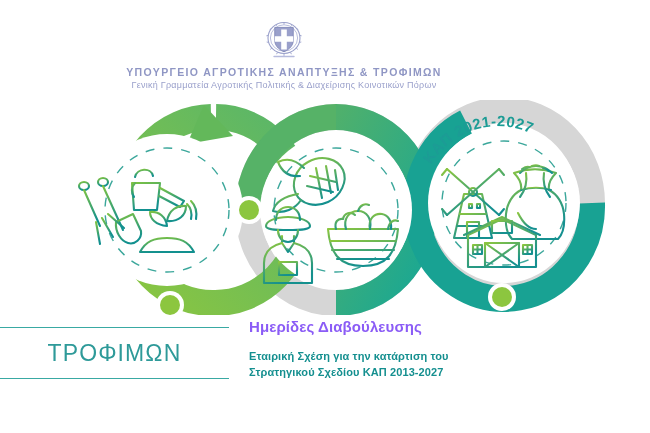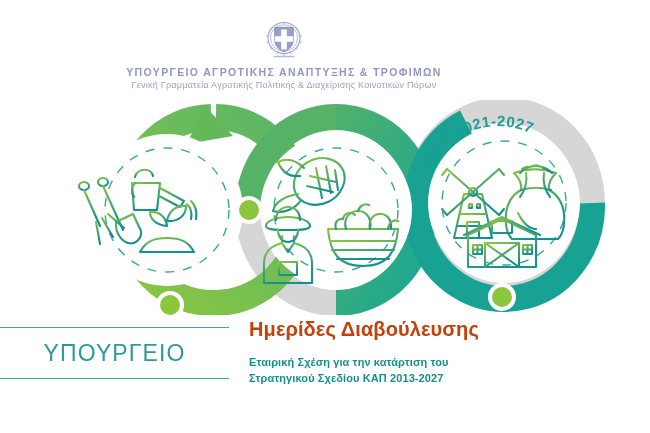--- a/index.html
+++ b/index.html
@@ -79,23 +79,23 @@
     white-space: nowrap;
   }
 
   .headlines {
     position: absolute;
     left: 249px;
     top: 318px;
     width: 400px;
   }
   .headline-1 {
-    font-size: 20px;
+    font-size: 15px;
     font-weight: bold;
-    color: #c2410c;
+    color: #8b5cf6;
     letter-spacing: 0.1px;
     margin-bottom: 14px;
     white-space: nowrap;
   }
   .headline-2 {
     font-size: 11px;
     font-weight: bold;
     color: #148f8f;
     letter-spacing: 0.1px;
     line-height: 1.42;
@@ -314,21 +314,21 @@
         </g>
       </g>
 
       <text font-family="Liberation Sans, sans-serif" font-size="15" font-weight="bold" fill="#1C9C95" letter-spacing="0.5">
         <textPath href="#kapArc" startOffset="4%">ΚΑΠ 2021-2027</textPath>
       </text>
     </svg>
   </div>
 
   <div class="invite-box">
-    <div class="invite-label">ΥΠΟΥΡΓΕΙΟ</div>
+    <div class="invite-label">ΤΡΟΦΙΜΩΝ</div>
   </div>
 
   <div class="headlines">
     <div class="headline-1">Ημερίδες Διαβούλευσης</div>
     <div class="headline-2">
       <span>Εταιρική Σχέση για την κατάρτιση του</span>
       <span>Στρατηγικού Σχεδίου ΚΑΠ 2013-2027</span>
     </div>
   </div>
 

